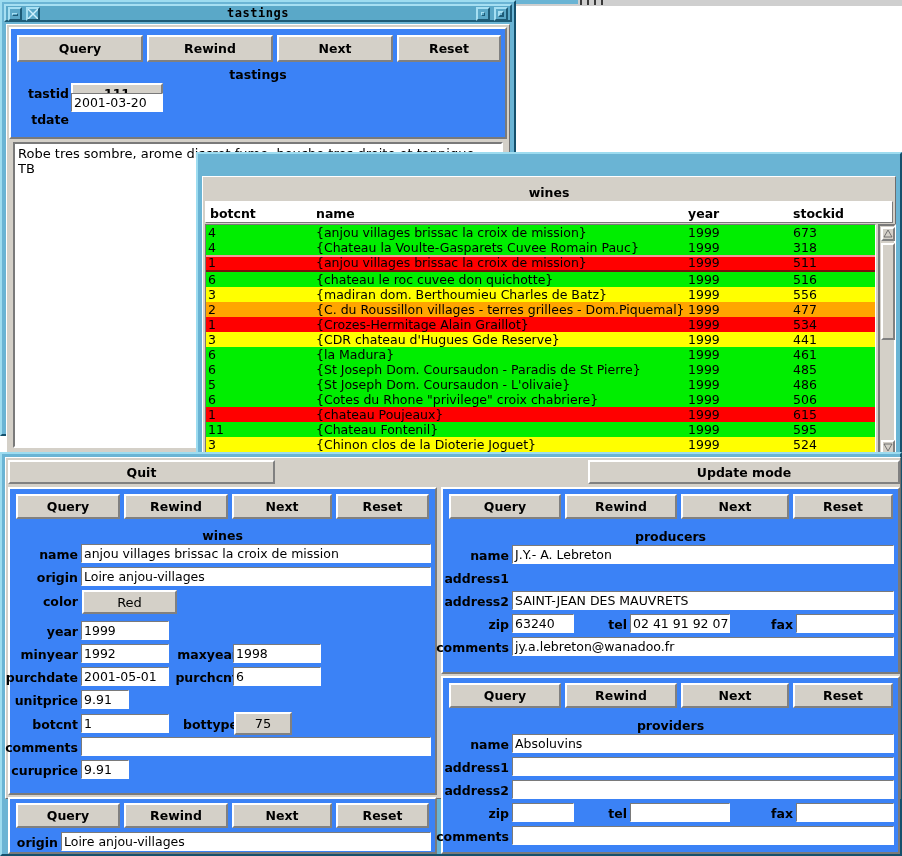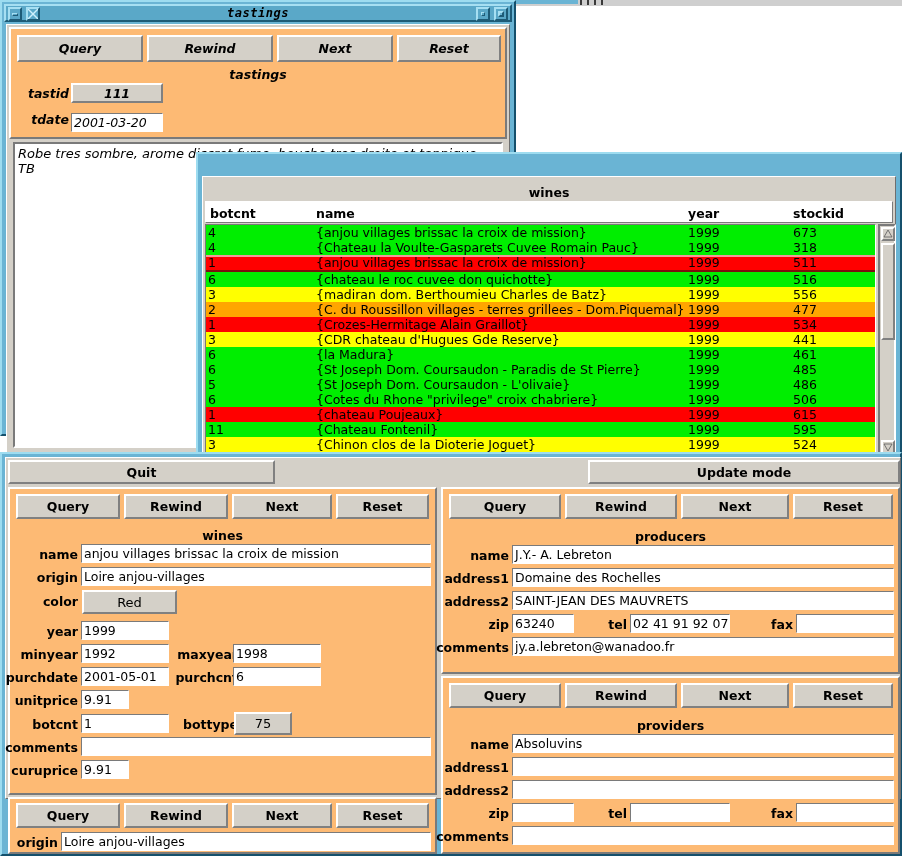--- a/index.html
+++ b/index.html
@@ -30,21 +30,21 @@
   .tb-menu::after{content:"";position:absolute;left:3px;top:3px;width:4px;height:4px;
      background:#5aa8c8;border-top:1px solid #a6dff2;border-left:1px solid #a6dff2;
      border-bottom:1px solid #1d5b77;border-right:1px solid #1d5b77;box-sizing:border-box;}
   .tb-max::after{content:"";position:absolute;left:2px;top:2px;width:6px;height:6px;
      background:#6ab4d4;border-top:2px solid #a6dff2;border-left:2px solid #a6dff2;
      border-bottom:2px solid #1d5b77;border-right:2px solid #1d5b77;box-sizing:border-box;}
 
   .client{position:absolute;background:#d4d0c8;box-sizing:border-box;
      border-top:1px solid #ffffff;border-left:1px solid #ffffff;
      border-bottom:1px solid #6e6e6e;border-right:1px solid #6e6e6e;}
-  .panel{background:#fdba74;box-sizing:border-box;
+  .panel{background:#3b82f6;box-sizing:border-box;
      border-top:2px solid #ffffff;border-left:2px solid #ffffff;
      border-bottom:2px solid #7a7a7a;border-right:2px solid #7a7a7a;}
   .panel-in{background:#d4d0c8;box-sizing:border-box;
      border-top:2px solid #7a7a7a;border-left:2px solid #7a7a7a;
      border-bottom:2px solid #ffffff;border-right:2px solid #ffffff;}
 
   .btn{background:#d4d0c8;box-sizing:border-box;
      border-top:2px solid #ffffff;border-left:2px solid #ffffff;
      border-bottom:2px solid #808080;border-right:2px solid #808080;
      text-align:center;font-weight:bold;font-size:12.5px;color:#000;
@@ -96,21 +96,21 @@
 <body>
 
 <div class="topstrip" style="left:515px;top:0;width:387px;height:6px;"></div>
 <div class="topblue" style="left:515px;width:63px;"></div>
 <div class="tickmark" style="left:580px;"></div>
 <div class="tickmark" style="left:587px;"></div>
 <div class="tickmark" style="left:594px;"></div>
 <div class="tickmark" style="left:601px;"></div>
 <div class="whitebg" style="left:515px;top:6px;width:387px;height:146px;"></div>
 
-<div class="win-outer" style="left:0;top:0;width:516px;height:436px;font-style:italic;">
+<div class="win-outer" style="left:0;top:0;width:516px;height:436px;">
   <div class="titlebar" style="margin:2px;">
     <div class="tb-btn tb-min" style="left:2px;"></div>
     <div class="tb-btn tb-close" style="left:20px;">
       <svg width="10" height="10" viewBox="0 0 10 10">
           <line x1="0" y1="0" x2="10" y2="10" stroke="#cdeefb" stroke-width="1.4"></line>
           <line x1="10" y1="0" x2="0" y2="10" stroke="#cdeefb" stroke-width="1.4"></line>
         </svg>
     </div>
     <div class="title-text">tastings</div>
     <div class="tb-btn tb-menu" style="right:20px;"></div>
@@ -122,21 +122,21 @@
       <div class="btn" style="position:absolute;left:6px;top:6px;width:126px;height:27px;">Query</div>
       <div class="btn" style="position:absolute;left:136px;top:6px;width:126px;height:27px;">Rewind</div>
       <div class="btn" style="position:absolute;left:266px;top:6px;width:116px;height:27px;">Next</div>
       <div class="btn" style="position:absolute;left:386px;top:6px;width:104px;height:27px;">Reset</div>
       <div class="formtitle" style="position:absolute;left:0;right:0;top:38px;">tastings</div>
 
       <div class="lbl" style="position:absolute;left:0;top:55px;width:58px;height:18px;">tastid</div>
       <div class="btn flat" style="position:absolute;left:60px;top:54px;width:92px;height:20px;font-weight:bold;">111</div>
 
       <div class="lbl" style="position:absolute;left:0;top:81px;width:58px;height:18px;">tdate</div>
-      <div class="fld" style="position:absolute;left:60px;top:84px;width:92px;height:19px;">2001-03-20</div>
+      <div class="fld" style="position:absolute;left:60px;top:64px;width:92px;height:19px;">2001-03-20</div>
     </div>
 
     <div class="panel-in" style="position:absolute;left:6px;top:117px;width:490px;height:306px;background:#ffffff;white-space:pre;font-size:13px;line-height:15px;padding:2px 0 0 3px;overflow:hidden;"><span>Robe tres sombre, arome discret fume, bouche tres droite et tannique
 TB</span></div>
   </div>
 </div>
 
 <div class="win-outer" style="left:196px;top:152px;width:706px;height:312px;">
 
   <div class="client" style="left:4px;top:22px;width:694px;height:284px;">
@@ -321,21 +321,20 @@
       <div class="btn" style="position:absolute;left:6px;top:5px;width:112px;height:25px;">Query</div>
       <div class="btn" style="position:absolute;left:122px;top:5px;width:112px;height:25px;">Rewind</div>
       <div class="btn" style="position:absolute;left:238px;top:5px;width:108px;height:25px;">Next</div>
       <div class="btn" style="position:absolute;left:350px;top:5px;width:100px;height:25px;">Reset</div>
       <div class="formtitle" style="position:absolute;left:0;right:0;top:40px;">producers</div>
 
       <div class="lbl" style="position:absolute;left:0;top:57px;width:66px;height:19px;">name</div>
       <div class="fld" style="position:absolute;left:69px;top:56px;width:382px;height:19px;">J.Y.- A. Lebreton</div>
 
       <div class="lbl" style="position:absolute;left:0;top:80px;width:66px;height:19px;">address1</div>
-      <div class="fld" style="position:absolute;left:69px;top:79px;width:382px;height:19px;">Domaine des Rochelles</div>
 
       <div class="lbl" style="position:absolute;left:0;top:103px;width:66px;height:19px;">address2</div>
       <div class="fld" style="position:absolute;left:69px;top:102px;width:382px;height:19px;">SAINT-JEAN DES MAUVRETS</div>
 
       <div class="lbl" style="position:absolute;left:0;top:126px;width:66px;height:19px;">zip</div>
       <div class="fld" style="position:absolute;left:69px;top:125px;width:62px;height:19px;">63240</div>
       <div class="lbl" style="position:absolute;left:132px;top:126px;width:52px;height:19px;">tel</div>
       <div class="fld" style="position:absolute;left:187px;top:125px;width:100px;height:19px;">02 41 91 92 07</div>
       <div class="lbl" style="position:absolute;left:288px;top:126px;width:62px;height:19px;">fax</div>
       <div class="fld" style="position:absolute;left:353px;top:125px;width:98px;height:19px;"></div>

